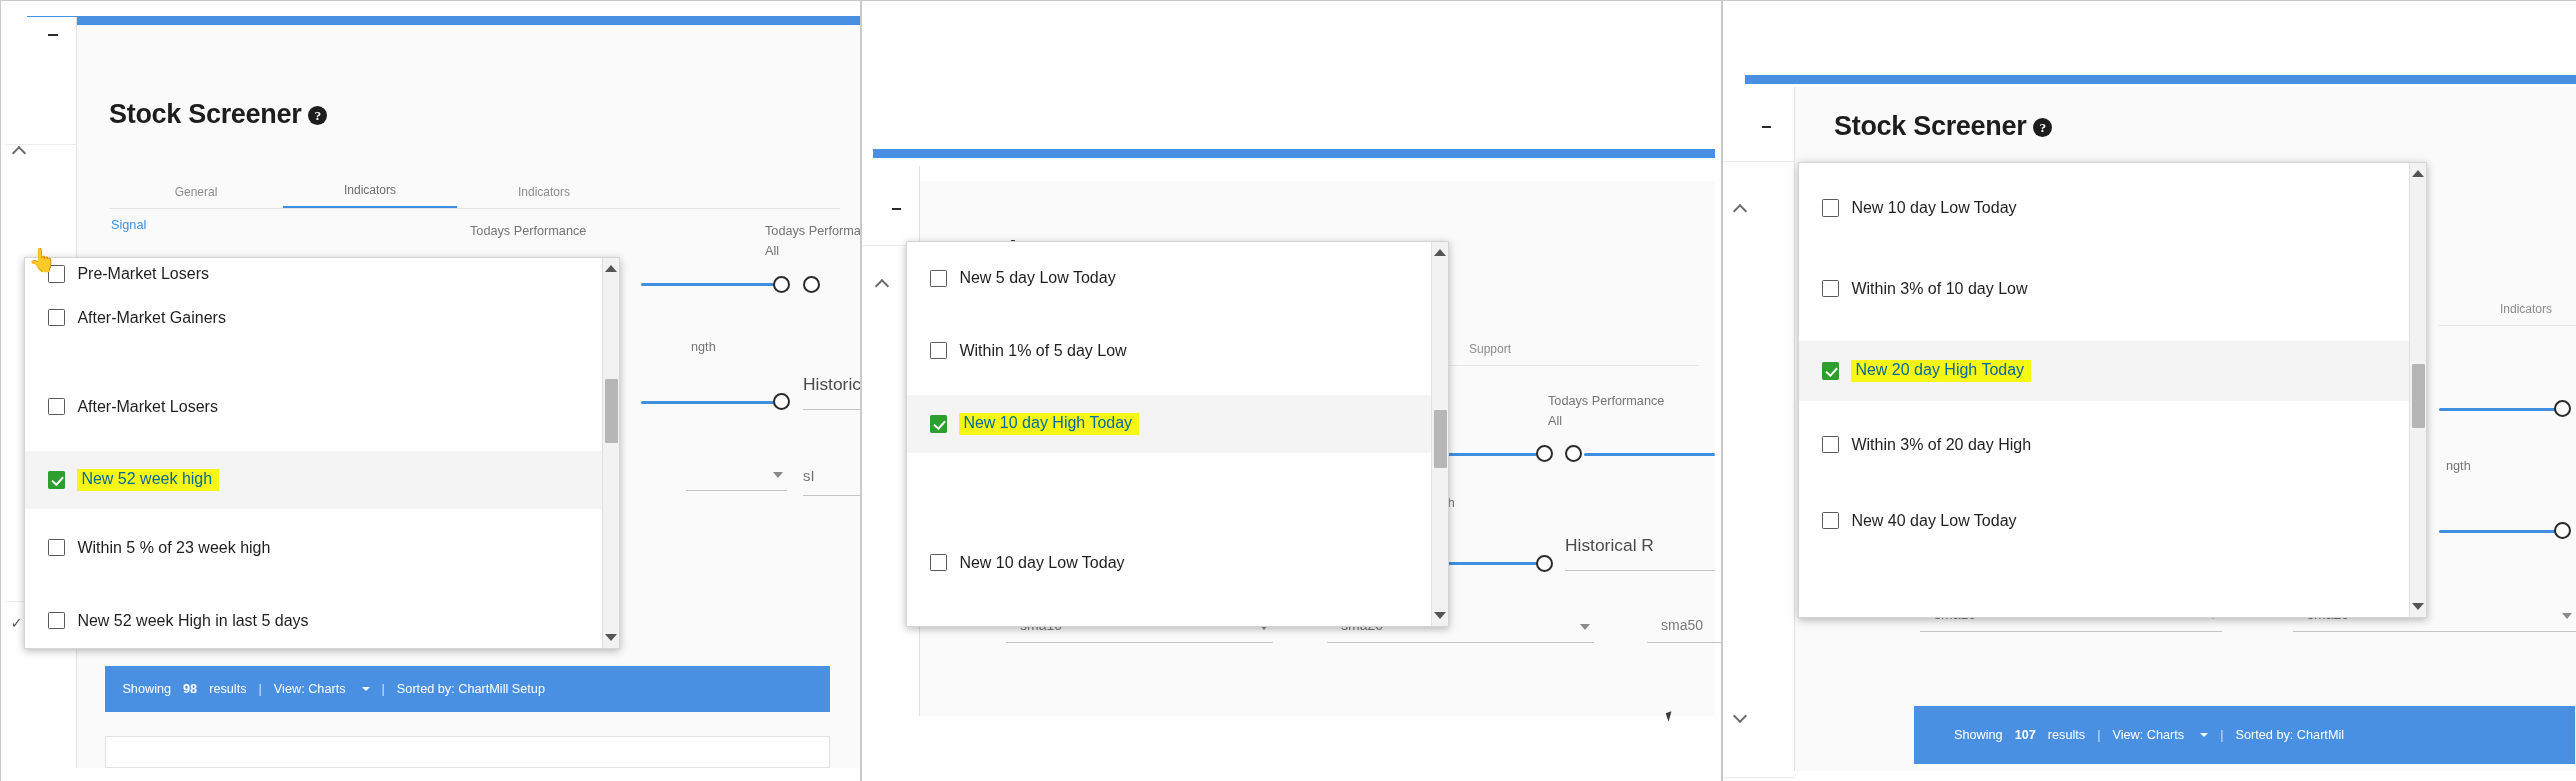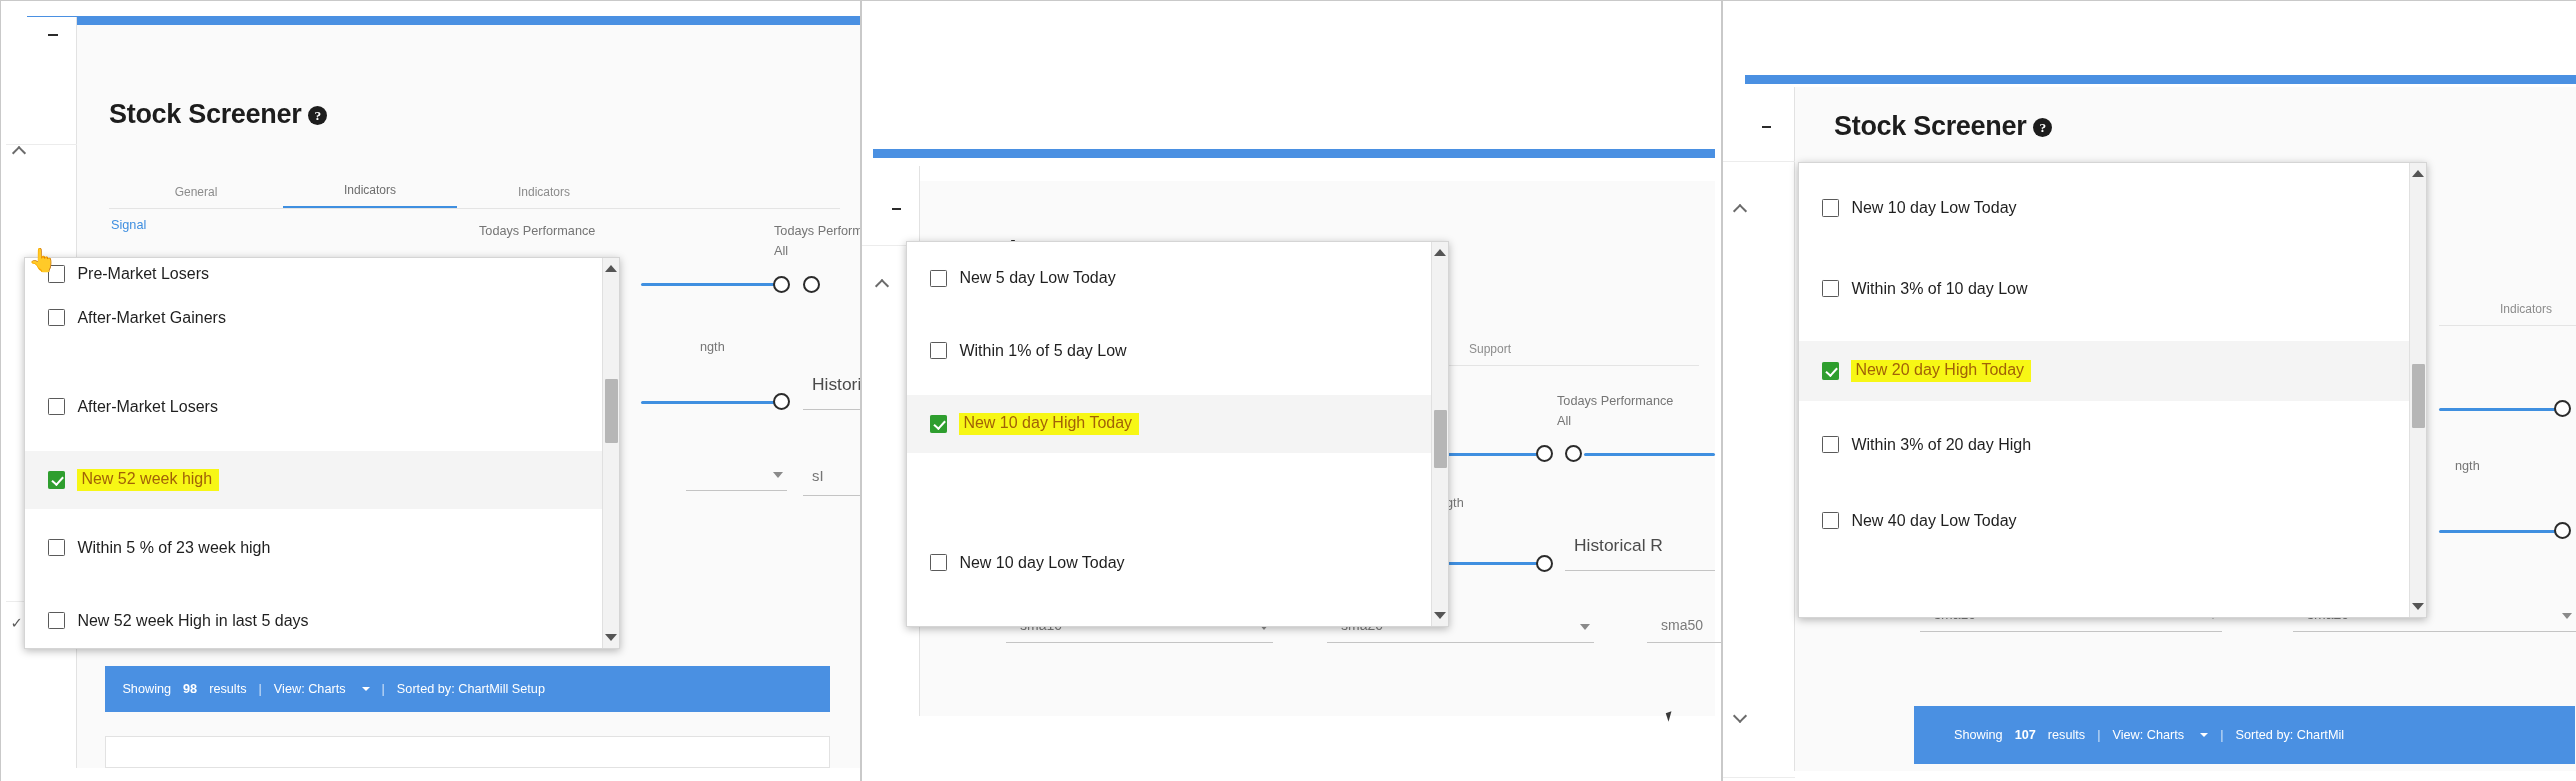--- a/index.html
+++ b/index.html
@@ -98,21 +98,20 @@
     white-space: nowrap;
     text-align: center;
   }
   .tab.active { color: #6d6d6d; border-bottom: 2px solid #3f8fe0; }
 
   .field-label {
     position: absolute;
     font-size: 12.7px;
     color: #757575;
     white-space: nowrap;
-    margin-left: 9px;
   }
   .field-link {
     position: absolute;
     font-size: 12.7px;
     color: #3f8fe0;
     white-space: nowrap;
   }
   .slider-track {
     position: absolute;
     height: 3.4px;
@@ -215,21 +214,21 @@
   }
   .dd-item .lbl {
     margin-left: 12px;
     font-size: 16px;
     color: #1f1f1f;
     white-space: nowrap;
   }
   .dd-item.hl { background: #f4f4f4; }
   .dd-item.hl .lbl {
     background: #f7f715;
-    color: #a16207;
+    color: #0369a1;
     padding: 1.3px 6.7px 2.7px 4px;
   }
   .dd-scroll {
     position: absolute;
     top: 0; right: 0;
     width: 17.4px; height: 100%;
     background: #f2f2f2;
     border-left: 0.7px solid #e0e0e0;
   }
   .dd-scroll .arrow-up,

